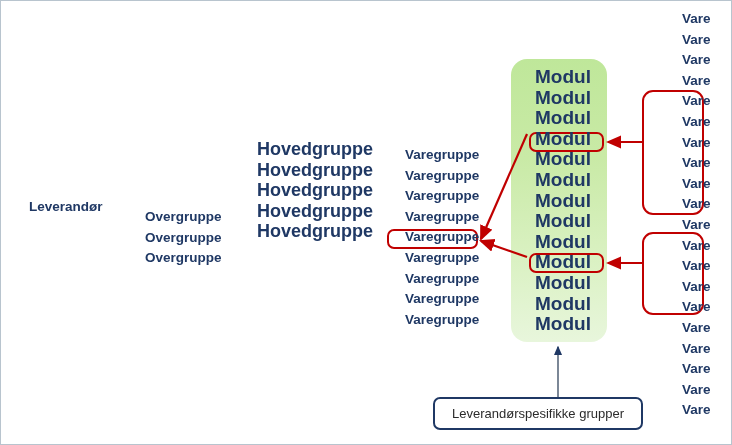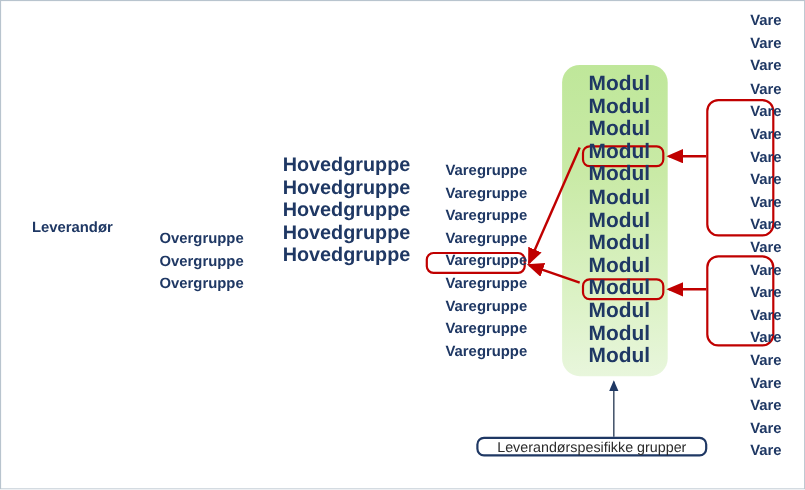--- a/index.html
+++ b/index.html
@@ -55,21 +55,21 @@
   #rb-vare-1{     left:641px; top:89px;  width:62px;  height:125px; border-radius:11px;}
   #rb-vare-2{     left:641px; top:231px; width:62px;  height:83px;  border-radius:11px;}
 
   
   #links{ position:absolute; left:0; top:0; width:732px; height:445px; pointer-events:none; }
 
   
   #callout{
     position:absolute;
     left:432px; top:396px;
-    width:210px; height:18px;
+    width:210px; height:33px;
     border:2px solid #1f3864;
     border-radius:7px;
     background:#ffffff;
     display:flex; align-items:center; justify-content:center;
     color:#2b2b2b;
     font-size:13px;
     font-weight:normal;
     white-space:nowrap;
     box-sizing:border-box;
   }

